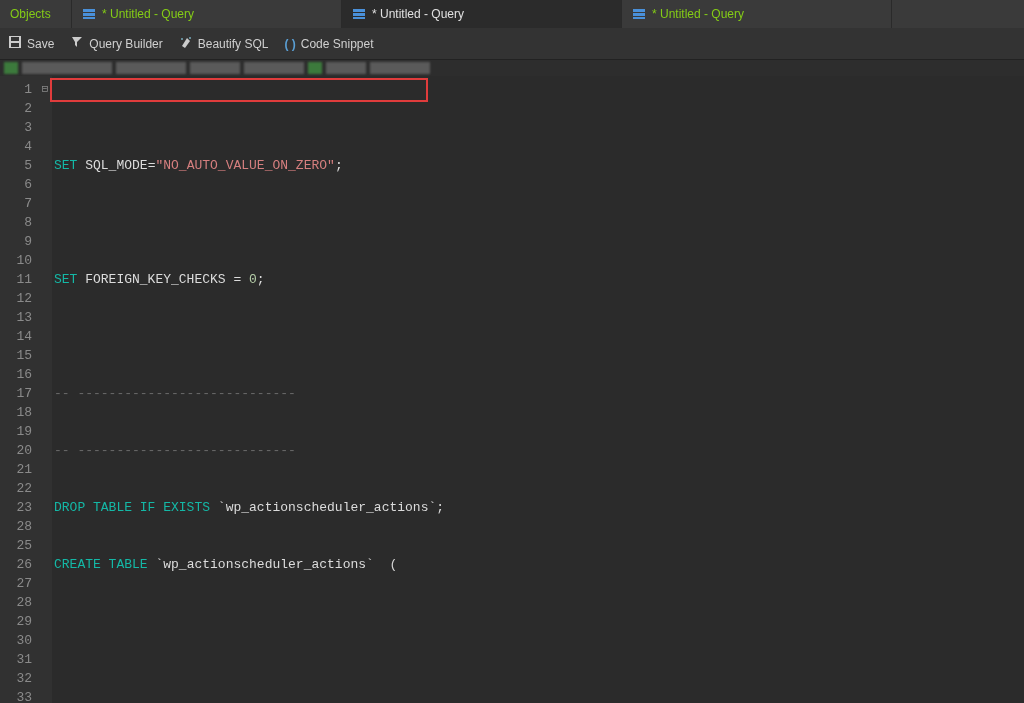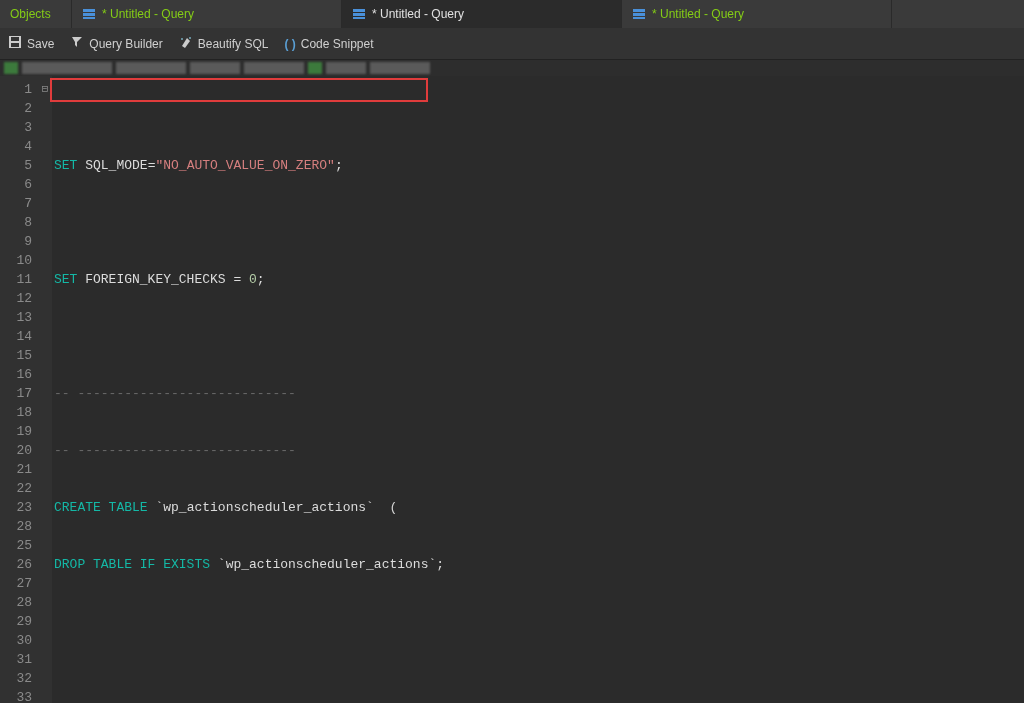--- a/index.html
+++ b/index.html
@@ -274,22 +274,22 @@
     </div>
   <div class="code">
     <div class="highlight-box" style="left:-2px;top:2px;width:378px;height:24px"></div>
 
     <div class="codeline"><span class="kw">SET</span><span class="ident"> SQL_MODE</span><span class="ident">=</span><span class="str">"NO_AUTO_VALUE_ON_ZERO"</span><span class="ident">;</span></div>
     <div class="codeline"></div>
     <div class="codeline"><span class="kw">SET</span><span class="ident"> FOREIGN_KEY_CHECKS </span><span class="ident">= </span><span class="num">0</span><span class="ident">;</span></div>
     <div class="codeline"></div>
     <div class="codeline"><span class="cmt">-- ----------------------------</span></div>
     <div class="codeline"><span class="cmt">-- ----------------------------</span></div>
+    <div class="codeline"><span class="kw">DROP TABLE IF EXISTS</span><span class="bt"> `wp_actionscheduler_actions`</span><span class="ident">;</span></div>
     <div class="codeline"><span class="kw">CREATE TABLE</span><span class="bt"> `wp_actionscheduler_actions`</span><span class="paren">  (</span></div>
-    <div class="codeline"><span class="kw">DROP TABLE IF EXISTS</span><span class="bt"> `wp_actionscheduler_actions`</span><span class="ident">;</span></div>
     
     
     
     
     
     
     
     
     
     

